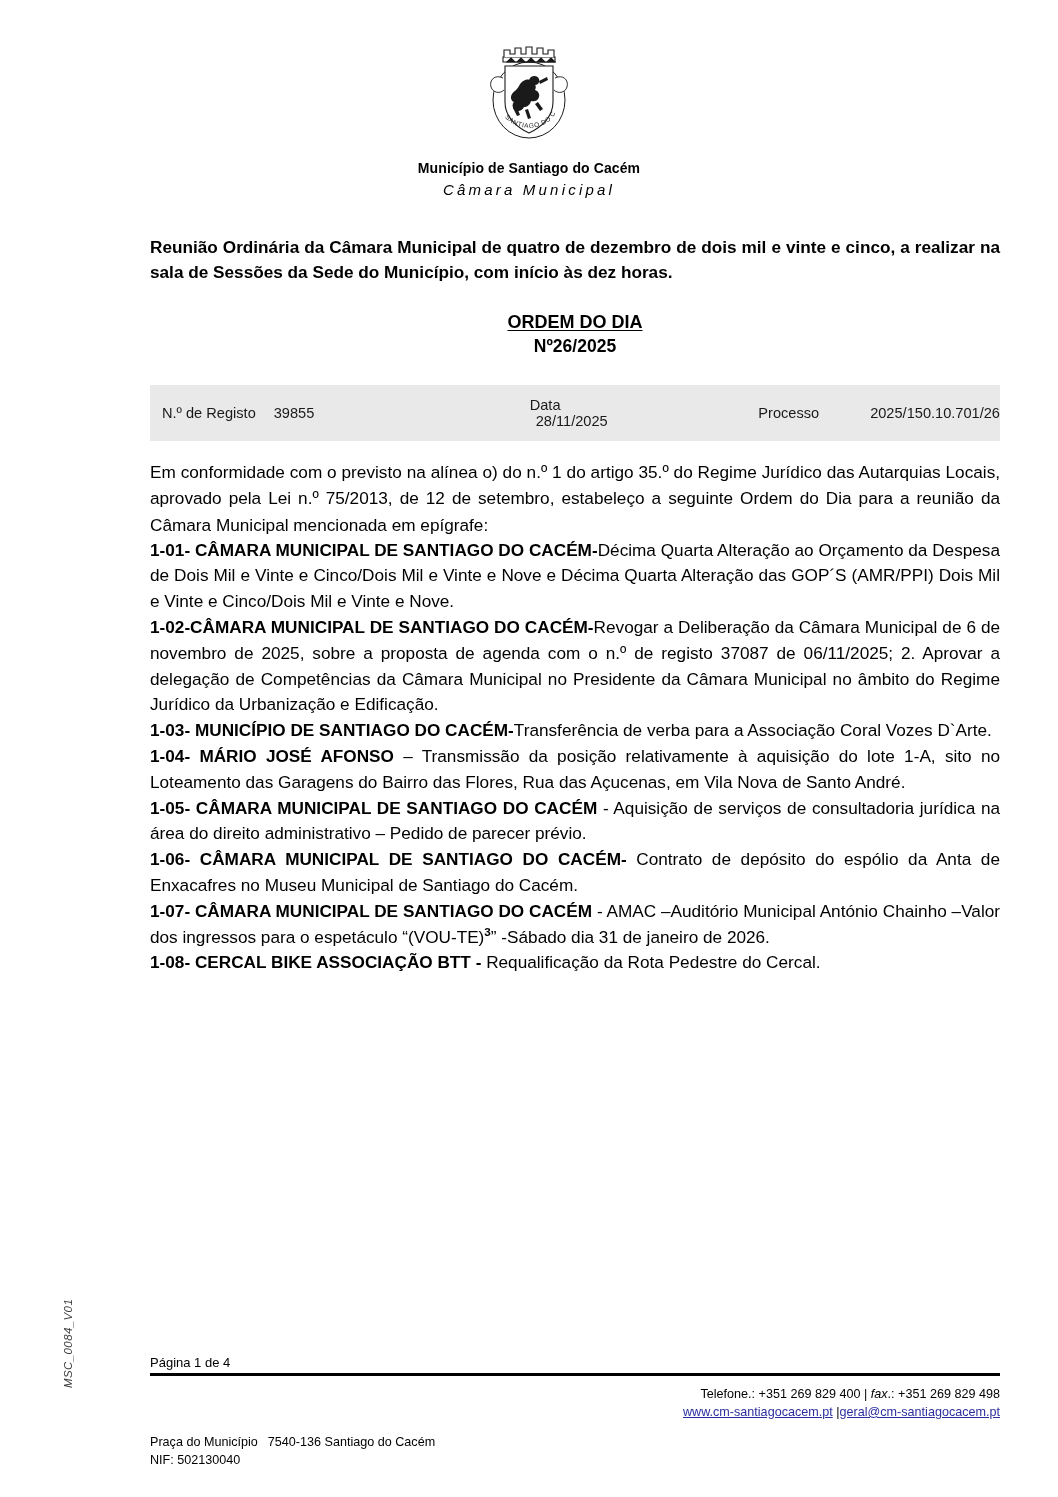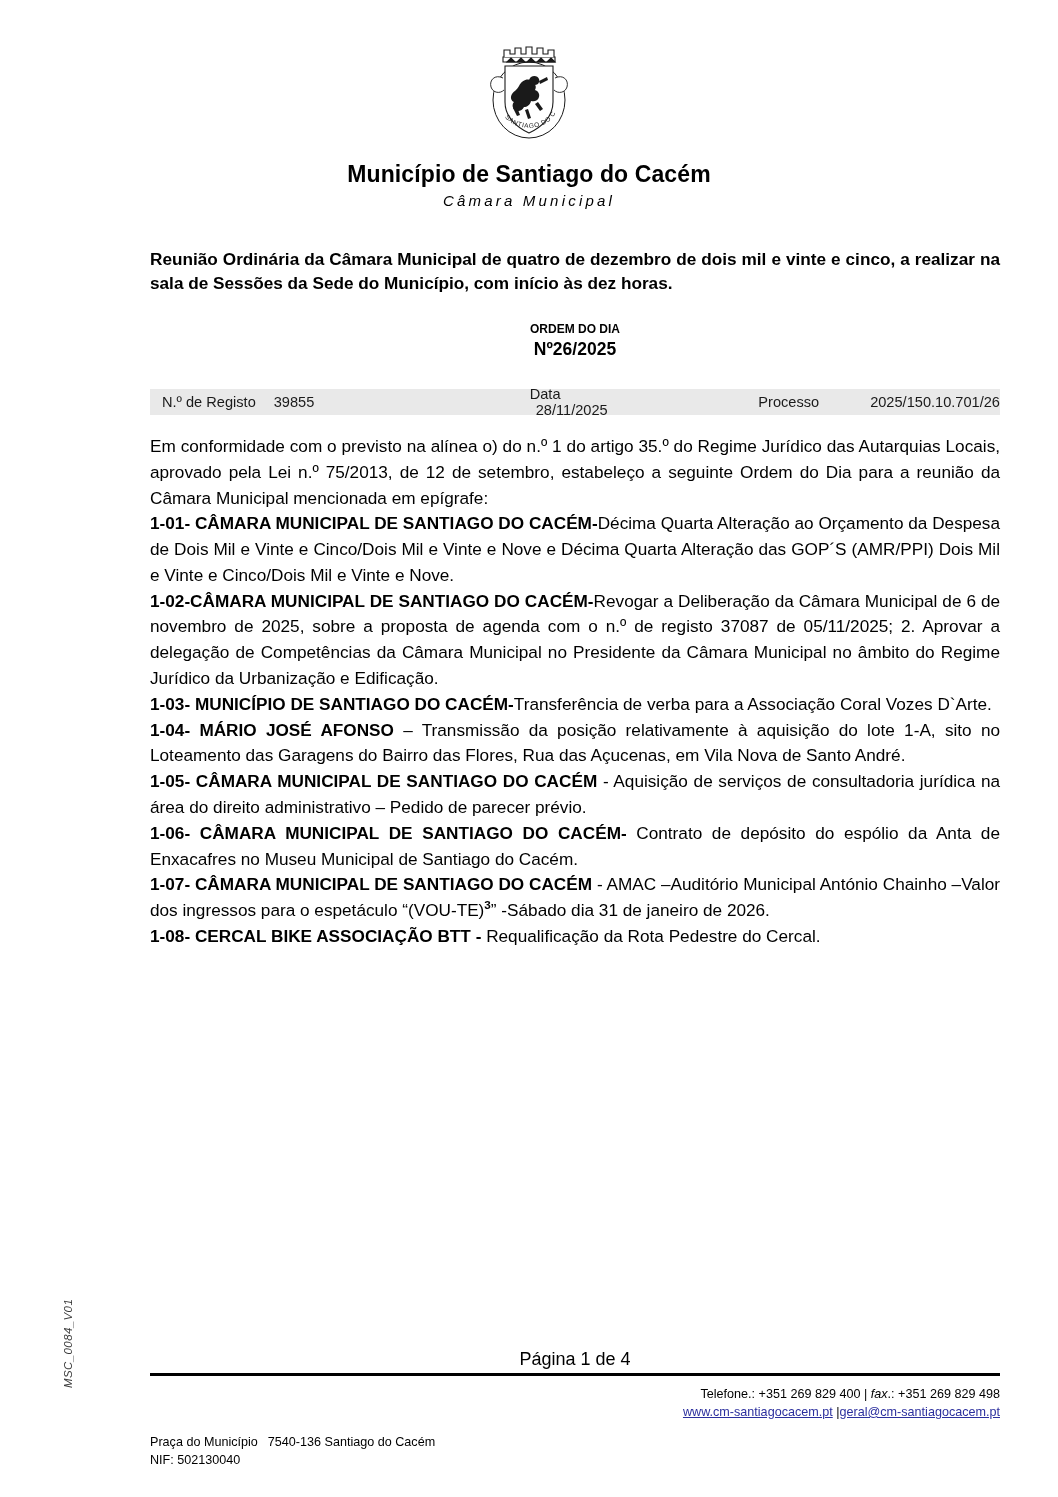--- a/index.html
+++ b/index.html
@@ -44,21 +44,21 @@
     text-align: center;
   }
   .crest {
     display: block;
     margin: 0 auto;
     width: 92px;
     height: 108px;
   }
   .org-name {
     margin-top: 14px;
-    font-size: 23px;
+    font-size: 14px;
     font-weight: bold;
     letter-spacing: 0.1px;
     line-height: 1.25;
   }
   .org-sub {
     margin-top: 3px;
     font-size: 15px;
     font-style: italic;
     letter-spacing: 3.2px;
     line-height: 1.25;
@@ -76,36 +76,37 @@
     line-height: 1.45;
     text-align: justify;
     text-justify: inter-word;
   }
 
   .doc-title-block {
     margin-top: 26px;
     text-align: center;
   }
   .doc-title {
-    font-size: 12px;
-    font-weight: bold;
+    font-size: 18px;
+    font-weight: bold;
+    text-decoration: underline;
     text-underline-offset: 2px;
     line-height: 1.3;
   }
   .doc-number {
     font-size: 17.5px;
     font-weight: bold;
     line-height: 1.3;
   }
 
   
   .registry-bar {
     margin-top: 28px;
     background: #e9e9e9;
-    height: 26px;
+    height: 56px;
     display: flex;
     align-items: center;
     font-size: 14.6px;
     color: #1a1a1a;
     white-space: nowrap;
   }
   .reg-label { padding-left: 12px; }
   .reg-value { padding-left: 18px; }
   .reg-cell-1 { display: flex; width: 370px; }
   .reg-cell-2 { display: flex; width: 230px; flex-direction: column; }
@@ -133,22 +134,22 @@
   }
 
   
   .footer {
     position: absolute;
     left: 150px;
     right: 58px;
     bottom: 28px;
   }
   .page-num {
-    text-align: center;
-    font-size: 18px;
+    text-align: left;
+    font-size: 13px;
     margin-bottom: 3px;
   }
   .footer-rule {
     height: 2.5px;
     background: #000000;
     width: 100%;
   }
   .footer-cols {
     display: flex;
     justify-content: space-between;
@@ -234,21 +235,21 @@
       </div>
     </div>
 
     <div class="intro">Em conformidade com o previsto na alínea o) do n.º 1 do artigo 35.º do Regime Jurídico das Autarquias Locais, aprovado pela Lei n.º 75/2013, de 12 de setembro, estabeleço a seguinte Ordem do Dia para a reunião da Câmara Municipal mencionada em epígrafe:</div>
 
     <div class="item">
       <b>1-01- CÂMARA MUNICIPAL DE SANTIAGO DO CACÉM-</b><span>Décima Quarta Alteração ao Orçamento da Despesa de Dois Mil e Vinte e Cinco/Dois Mil e Vinte e Nove e Décima Quarta Alteração das GOP´S (AMR/PPI) Dois Mil e Vinte e Cinco/Dois Mil e Vinte e Nove.</span>
     </div>
 
     <div class="item">
-      <b>1-02-CÂMARA MUNICIPAL DE SANTIAGO DO CACÉM-</b><span>Revogar a Deliberação da Câmara Municipal de 6 de novembro de 2025, sobre a proposta de agenda com o n.º de registo 37087 de 05/11/2025; 2. Aprovar a delegação de Competências da Câmara Municipal no Presidente da Câmara Municipal no âmbito do Regime Jurídico da Urbanização e Edificação.</span>
+      <b>1-02-CÂMARA MUNICIPAL DE SANTIAGO DO CACÉM-</b><span>Revogar a Deliberação da Câmara Municipal de 6 de novembro de 2025, sobre a proposta de agenda com o n.º de registo 37087 de 06/11/2025; 2. Aprovar a delegação de Competências da Câmara Municipal no Presidente da Câmara Municipal no âmbito do Regime Jurídico da Urbanização e Edificação.</span>
     </div>
 
     <div class="item">
       <b>1-03- MUNICÍPIO DE SANTIAGO DO CACÉM-</b><span>Transferência de verba para a Associação Coral Vozes D`Arte.</span>
     </div>
 
     <div class="item">
       <b>1-04- MÁRIO JOSÉ AFONSO</b><span> – Transmissão da posição relativamente à aquisição do lote 1-A, sito no Loteamento das Garagens do Bairro das Flores, Rua das Açucenas, em Vila Nova de Santo André.</span>
     </div>
 

